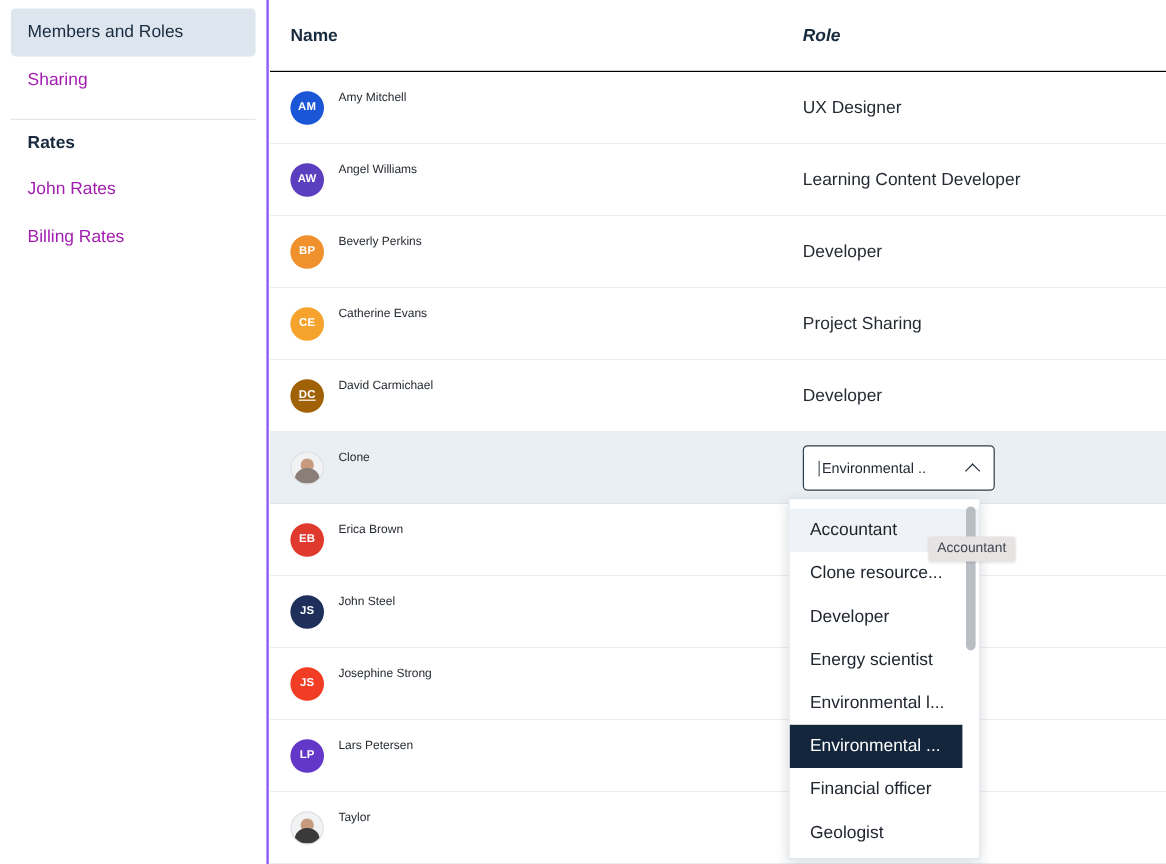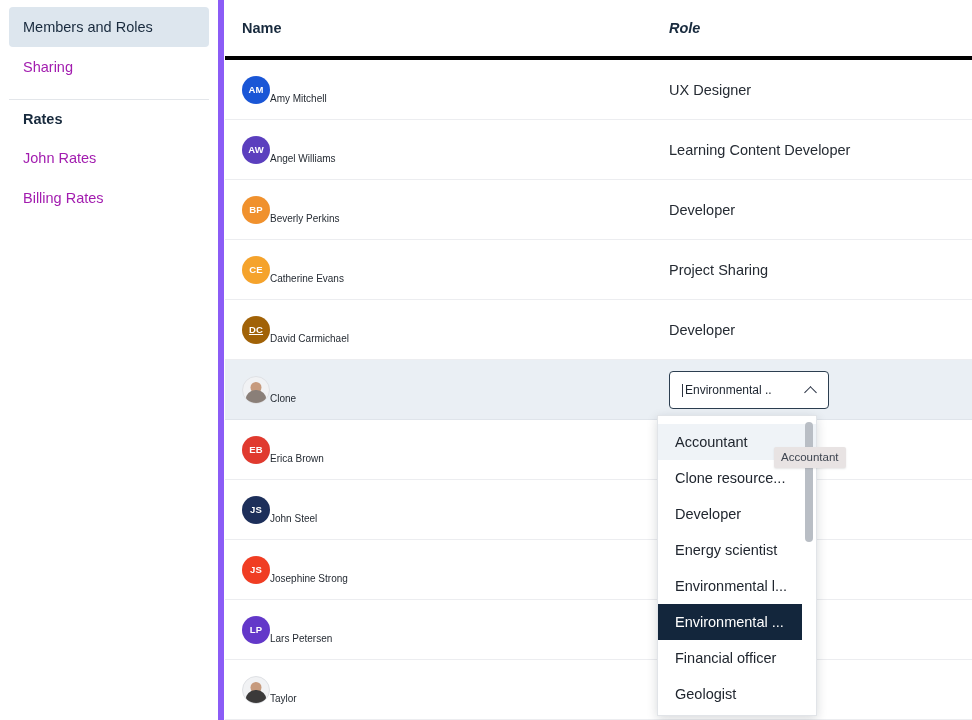--- a/index.html
+++ b/index.html
@@ -20,21 +20,21 @@
     background: #ffffff;
   }
 
   
   .sidebar {
     position: absolute;
     left: 0; top: 0;
     width: 224px;
     height: 720px;
     background: #ffffff;
-    border-right: 6px solid #8b5cf6;
+    border-right: 2px solid #8b5cf6;
     padding-top: 7px;
   }
 
   .side-item {
     display: block;
     height: 40px;
     line-height: 40px;
     margin: 0 9px;
     padding-left: 14px;
     border-radius: 4px;
@@ -73,21 +73,21 @@
     height: 720px;
     background: #ffffff;
     overflow: hidden;
   }
 
   .table-head {
     display: flex;
     align-items: center;
     height: 60px;
     padding-left: 17px;
-    border-bottom: 4px solid #000000;
+    border-bottom: 1px solid #000000;
     margin-right: 0;
   }
   .th {
     font-size: 14.5px;
     font-weight: bold;
     color: #182a3d;
   }
   .col-name  { width: 427px; flex: 0 0 427px; }
   .col-role  { flex: 1 1 auto; font-style: italic; }
 
@@ -101,21 +101,22 @@
   }
   .row.selected {
     background: #eaeff4;
     border-bottom-color: #dfe4ea;
   }
 
   .cell-name {
     width: 427px;
     flex: 0 0 427px;
     display: flex;
-    align-items: flex-end;
+    align-items: flex-start;
+    gap: 12px;
   }
   .cell-role {
     flex: 1 1 auto;
     font-size: 14.5px;
     color: #252b33;
   }
 
   .avatar {
     width: 28px; height: 28px;
     border-radius: 50%;

